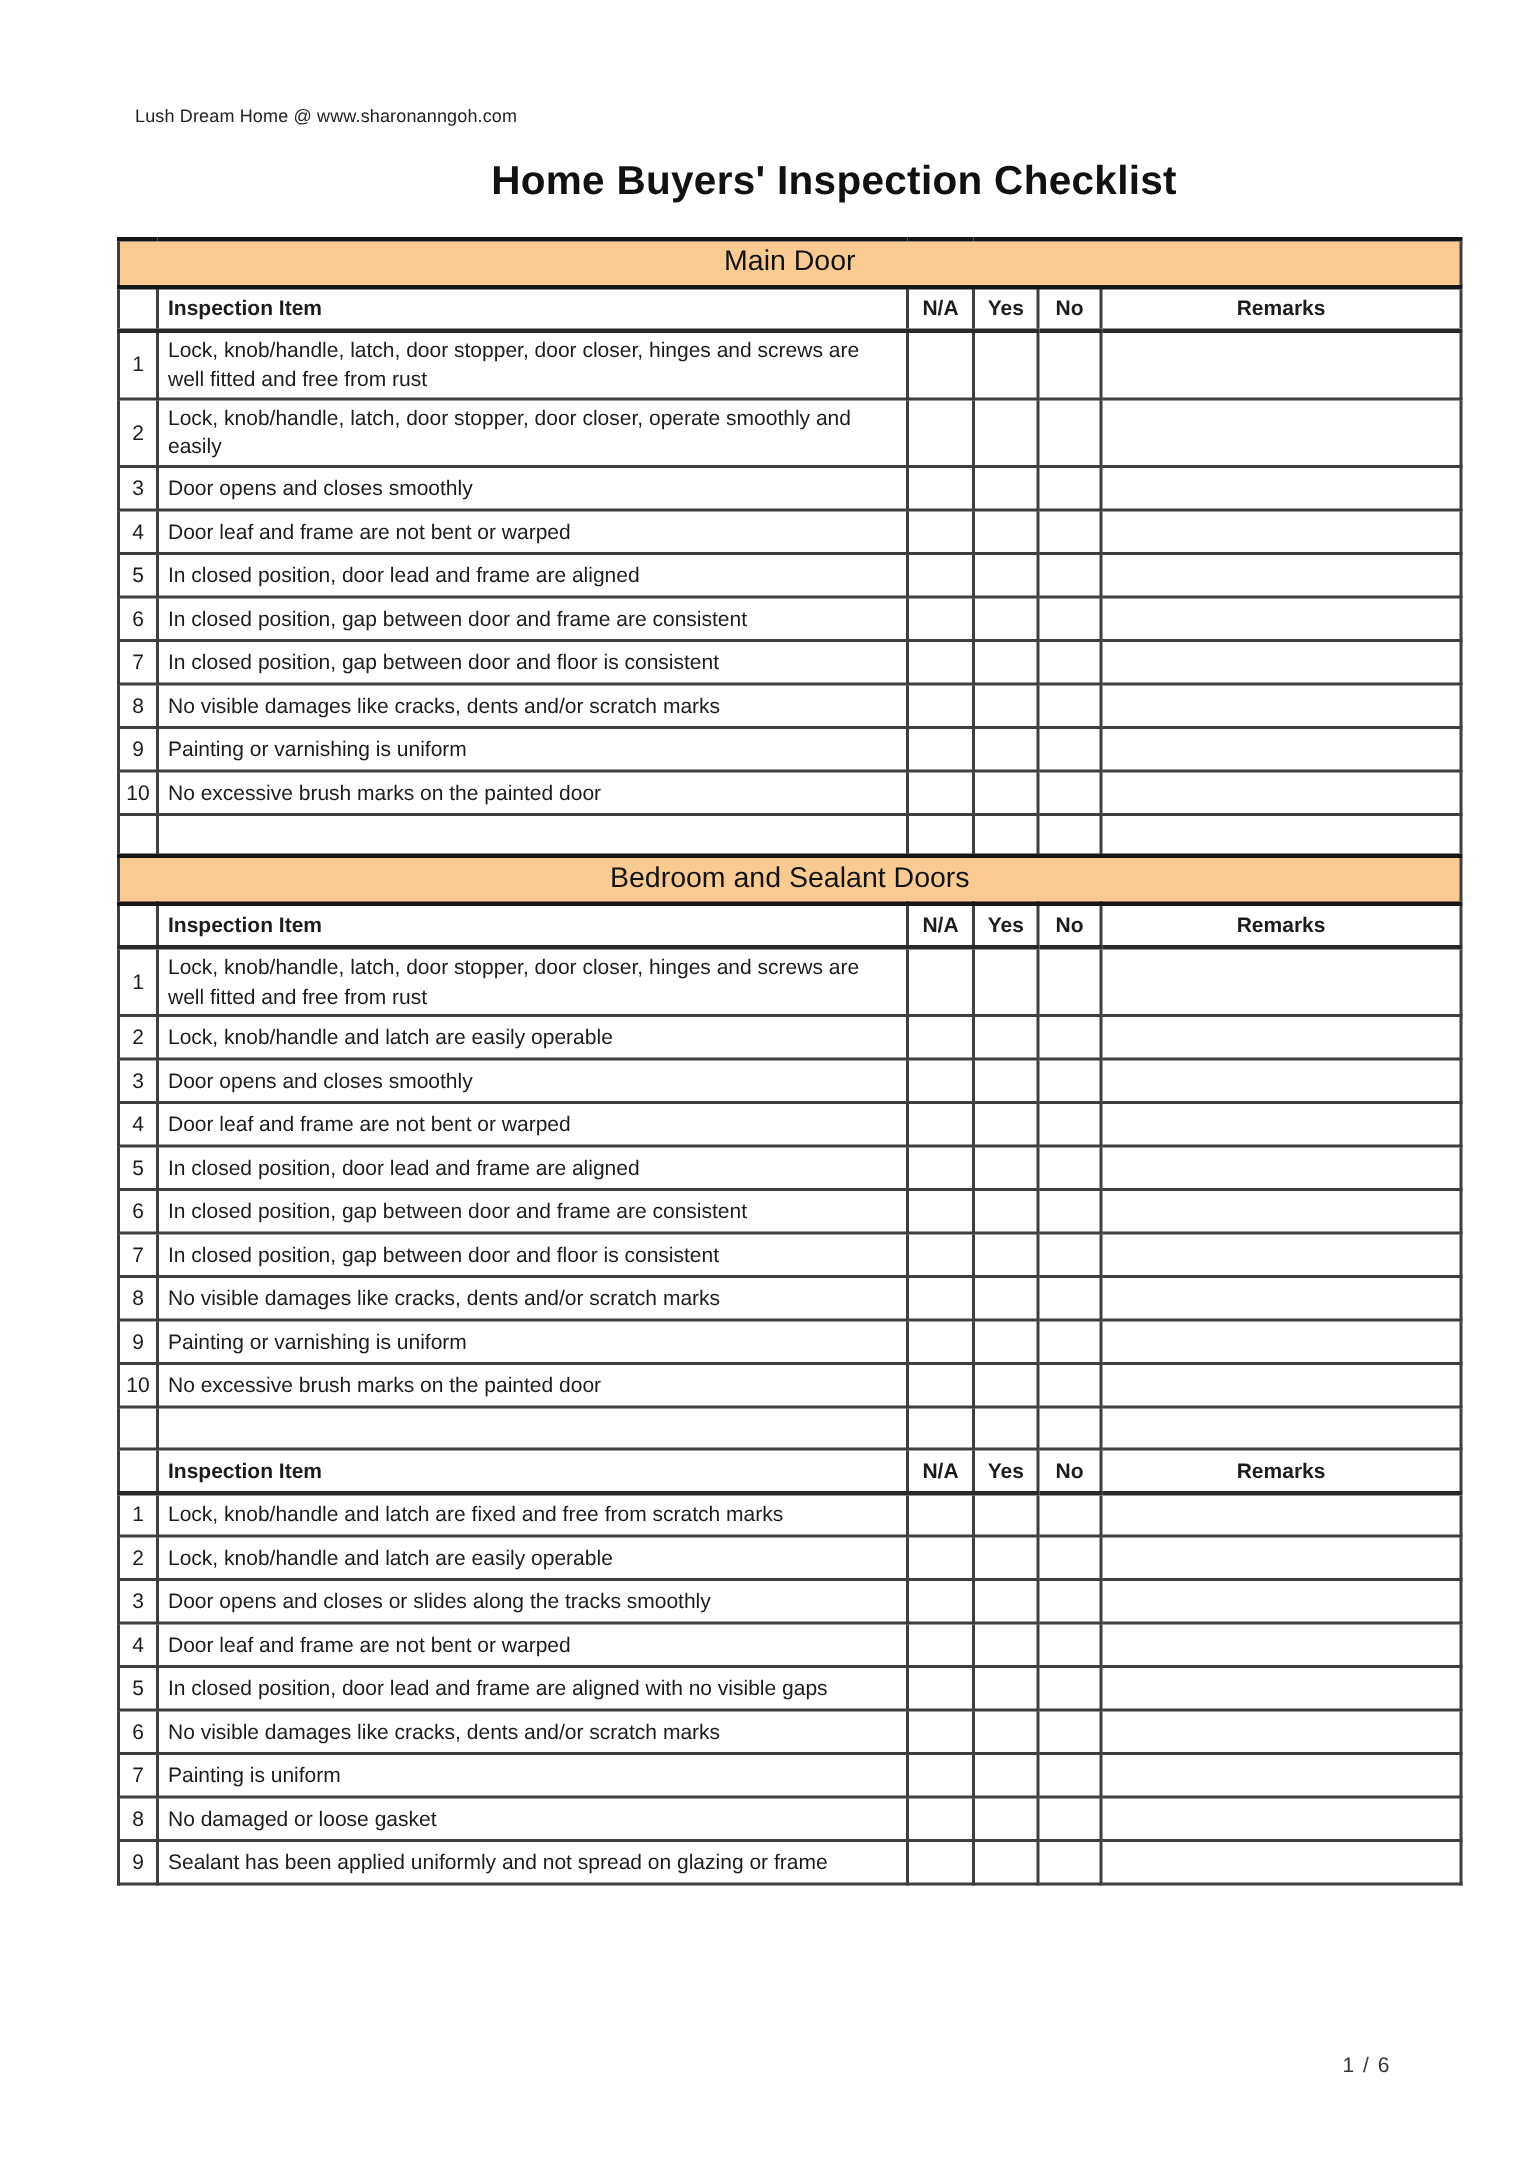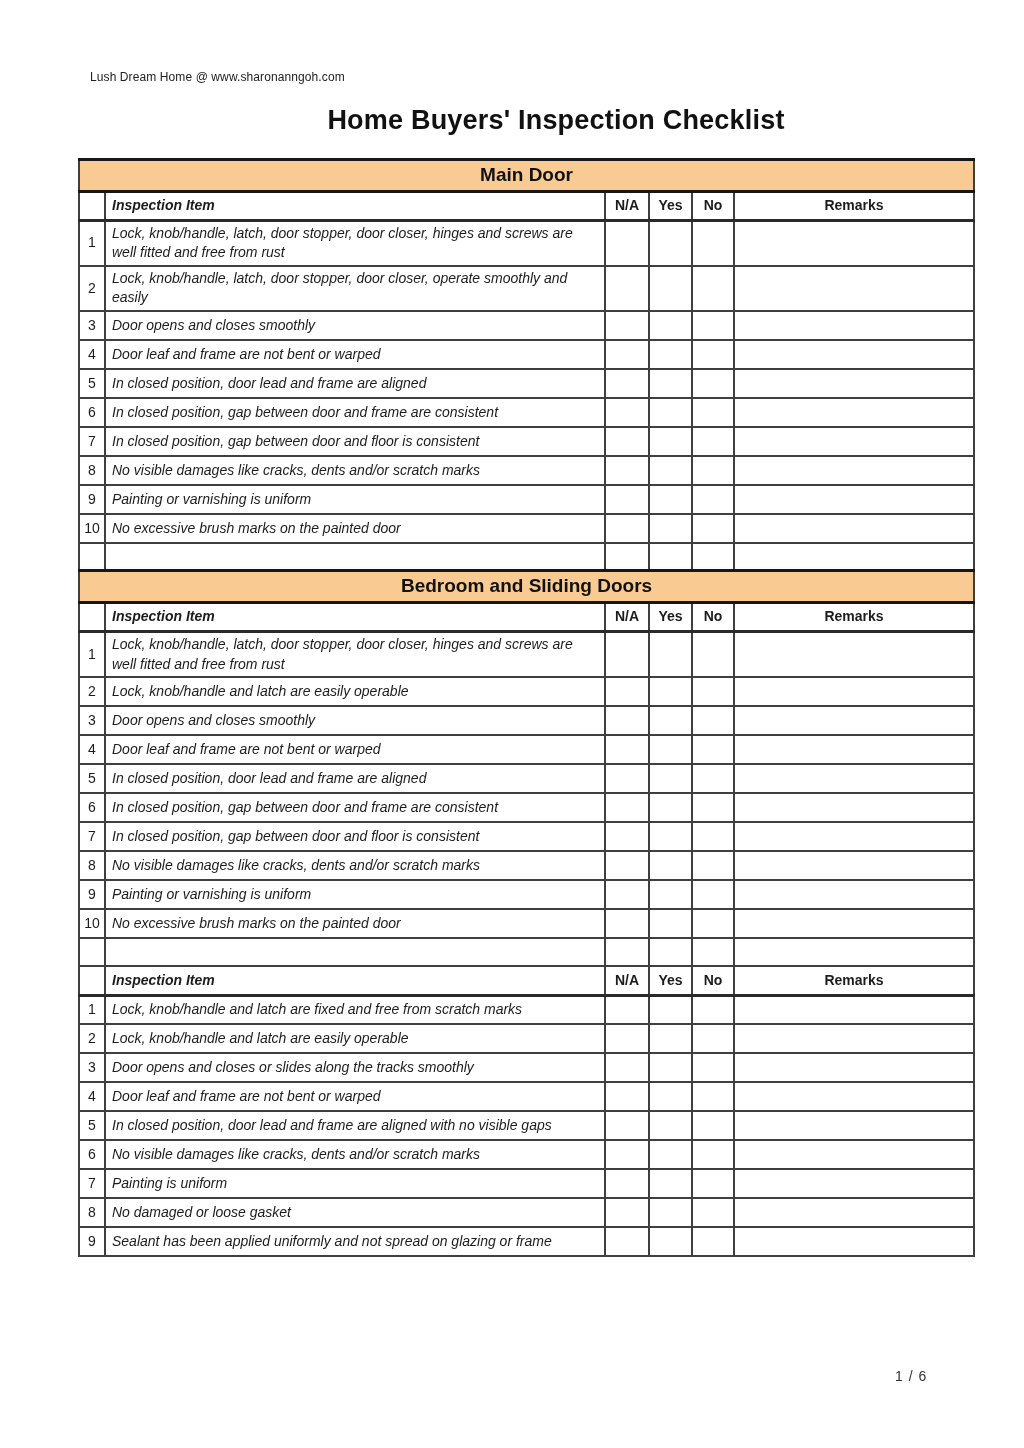--- a/index.html
+++ b/index.html
@@ -37,32 +37,32 @@
     vertical-align:middle;
     line-height:1.4;
     color:#1c1c1c;
     overflow:hidden;
   }
   tr.band td {
     background:#F9CB93;
     height:31px;
     border-top:3px solid #161616;
     border-bottom:3px solid #161616;
-    font-size:19px; font-weight:bold; text-align:center; color:#121212;
+    font-size:19px; font-weight:normal; text-align:center; color:#121212;
     padding:1px 4px;
   }
   tr.colhead td {
     font-weight:bold; font-size:14px;
     border-bottom:3px solid #2a2a2a;
     background:#fff;
   }
   tr.colhead td.item-col { text-align:left; }
   td.num-col { text-align:center; padding:2px 2px; }
   td.tick-col, tr.colhead td.tick-col, td.remarks-col { text-align:center; }
-  td.item-col { text-align:left;font-style:italic; }
+  td.item-col { text-align:left; }
   tr.empty-row td { height:28px; }
 
   .footer-page {
     position:absolute; left:895px; top:1368px;
     font-size:14px; color:#333; letter-spacing:1px;
   }
 </style>
 </head>
 <body>
 
@@ -175,21 +175,21 @@
         </tr>
         <tr class="empty-row">
           <td class="num-col" colspan="1"></td>
           <td class="item-col" colspan="1"></td>
           <td class="tick-col" colspan="1"></td>
           <td class="tick-col" colspan="1"></td>
           <td class="tick-col" colspan="1"></td>
           <td class="remarks-col" colspan="1"></td>
         </tr>
         <tr class="band">
-          <td colspan="6">Bedroom and Sliding Doors</td>
+          <td colspan="6">Bedroom and Sealant Doors</td>
         </tr>
         <tr class="colhead">
           <td class="num-col" colspan="1"></td>
           <td class="item-col" colspan="1">Inspection Item</td>
           <td class="tick-col" colspan="1">N/A</td>
           <td class="tick-col" colspan="1">Yes</td>
           <td class="tick-col" colspan="1">No</td>
           <td class="remarks-col" colspan="1">Remarks</td>
         </tr>
         <tr>

